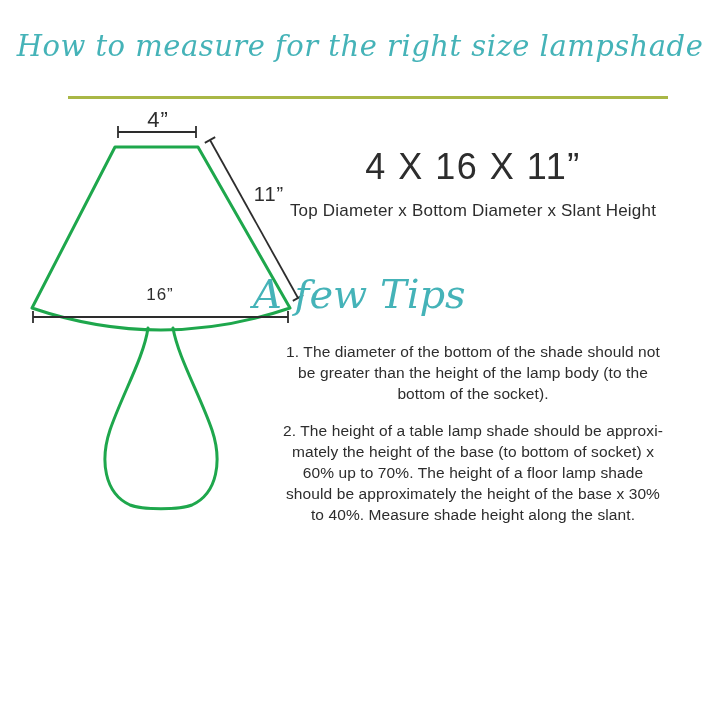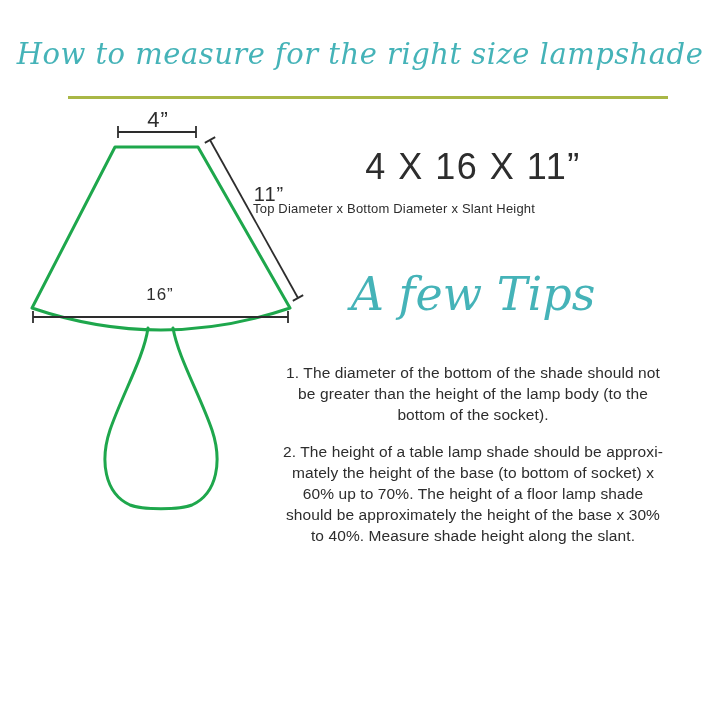--- a/index.html
+++ b/index.html
@@ -8,21 +8,21 @@
     position: relative;
     width: 720px;
     height: 720px;
     background: #ffffff;
     overflow: hidden;
     font-family: "Liberation Sans", sans-serif;
     color: var(--color-ink, #2d2d2d);
   }
   .main-title {
     position: absolute;
-    left: 0; right: 0; top: 26px;
+    left: 0; right: 0; top: 18px;
     height: 60px;
     line-height: 56px;
     text-align: center;
     font-family: "DejaVu Serif", serif;
     font-style: italic;
     font-size: 29px;
     letter-spacing: 0.5px;
     color: var(--color-teal, #45b3b8);
   }
   .separator {
@@ -54,41 +54,39 @@
     line-height: 44px;
     text-align: center;
     font-size: 36px;
     letter-spacing: 1.5px;
     color: var(--color-ink, #2d2d2d);
   }
   .size-caption {
     position: absolute;
     left: 253px; top: 201px;
     width: 440px;
-    text-align: left;
-    font-size: 13px;
+    text-align: center;
+    font-size: 17px;
     letter-spacing: 0.2px;
     color: var(--color-ink, #2d2d2d);
   }
   .tips-heading {
     position: absolute;
     left: 253px; top: 268px;
     width: 440px; height: 56px;
     line-height: 52px;
-    text-align: center;
     font-family: "DejaVu Serif", serif;
     font-style: italic;
-    font-size: 46px;
+    font-size: 40px;
     color: var(--color-teal, #45b3b8);
   }
   .tips-list {
     position: absolute;
     left: 248px; top: 341px;
     width: 450px;
-    margin-top: 21px;
   }
   .tip {
     white-space: pre-line;
     text-align: center;
     font-size: 15.5px;
     line-height: 21px;
     letter-spacing: 0.1px;
     color: var(--color-ink, #2d2d2d);
     margin-bottom: 16px;
   }

